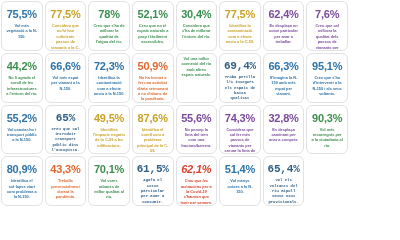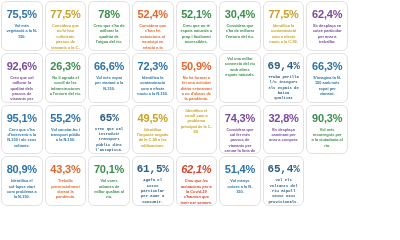--- a/index.html
+++ b/index.html
@@ -69,46 +69,42 @@
       <div class="desc">Vol més vegetació a la N-150.</div>
     </div>
     <div class="card c-gold">
       <div class="stat">77,5%</div>
       <div class="desc">Considera que no hi han suficients passos de vianants a la C-59.</div>
     </div>
     <div class="card c-green">
       <div class="stat">78%</div>
       <div class="desc">Creu que s'ha de millorar la qualitat de l'aigua del riu.</div>
     </div>
-    <div class="card c-orange">
-      <div class="stat">52,4%</div>
-      <div class="desc">Considera que s'han fet actuacions al municipi en relació a la Covid-19.</div>
-    </div>
     <div class="card c-green">
       <div class="stat">52,1%</div>
       <div class="desc">Creu que no té espais naturals a prop i fàcilment accessibles.</div>
     </div>
     <div class="card c-green">
       <div class="stat">30,4%</div>
       <div class="desc">Considera que s'ha de millorar l'entorn del riu.</div>
     </div>
     <div class="card c-gold">
       <div class="stat">77,5%</div>
       <div class="desc">Identifica la contaminació com a efecte nociu a la C-59.</div>
     </div>
     <div class="card c-purple">
       <div class="stat">62,4%</div>
       <div class="desc">Es desplaça en cotxe particular per anar a treballar.</div>
     </div>
     <div class="card c-purple">
-      <div class="stat">92,6%</div>
+      <div class="stat">7,6%</div>
       <div class="desc">Creu que cal millorar la qualitat dels passos de vianants per tren.</div>
     </div>
     <div class="card c-green">
-      <div class="stat">26,3%</div>
+      <div class="stat">44,2%</div>
       <div class="desc">No li agrada el soroll de les infraestructures a l'entorn del riu.</div>
     </div>
     <div class="card c-blue">
       <div class="stat">66,6%</div>
       <div class="desc">Vol més espai per vianant a la N-150.</div>
     </div>
     <div class="card c-blue">
       <div class="stat">72,3%</div>
       <div class="desc">Identifica la contaminació com a efecte nociu a la N-150.</div>
     </div>
@@ -137,21 +133,26 @@
     </div>
     <div class="card c-navy">
       <div class="stat">65%</div>
       <div class="desc">Creu que cal introduir transport públic dins l'autopista.</div>
     </div>
     <div class="card c-gold">
       <div class="stat">49,5%</div>
       <div class="desc">Identifica l'impacte negatiu de la C-59 a les edificacions.</div>
     </div>
     <div class="card c-gold">
+      <div class="stat">87,6%</div>
       <div class="desc">Identifica el soroll com a problema principal de la C-59.</div>
+    </div>
+    <div class="card c-purple">
+      <div class="stat">55,6%</div>
+      <div class="desc">No percep la línia del tren com una fractura/barrera.</div>
     </div>
     <div class="card c-purple">
       <div class="stat">74,3%</div>
       <div class="desc">Considera que cal fer més passos de vianants per creuar la línia de tren.</div>
     </div>
     <div class="card c-purple">
       <div class="stat">32,8%</div>
       <div class="desc">Es desplaça caminant per anar a comprar.</div>
     </div>
     <div class="card c-green">

